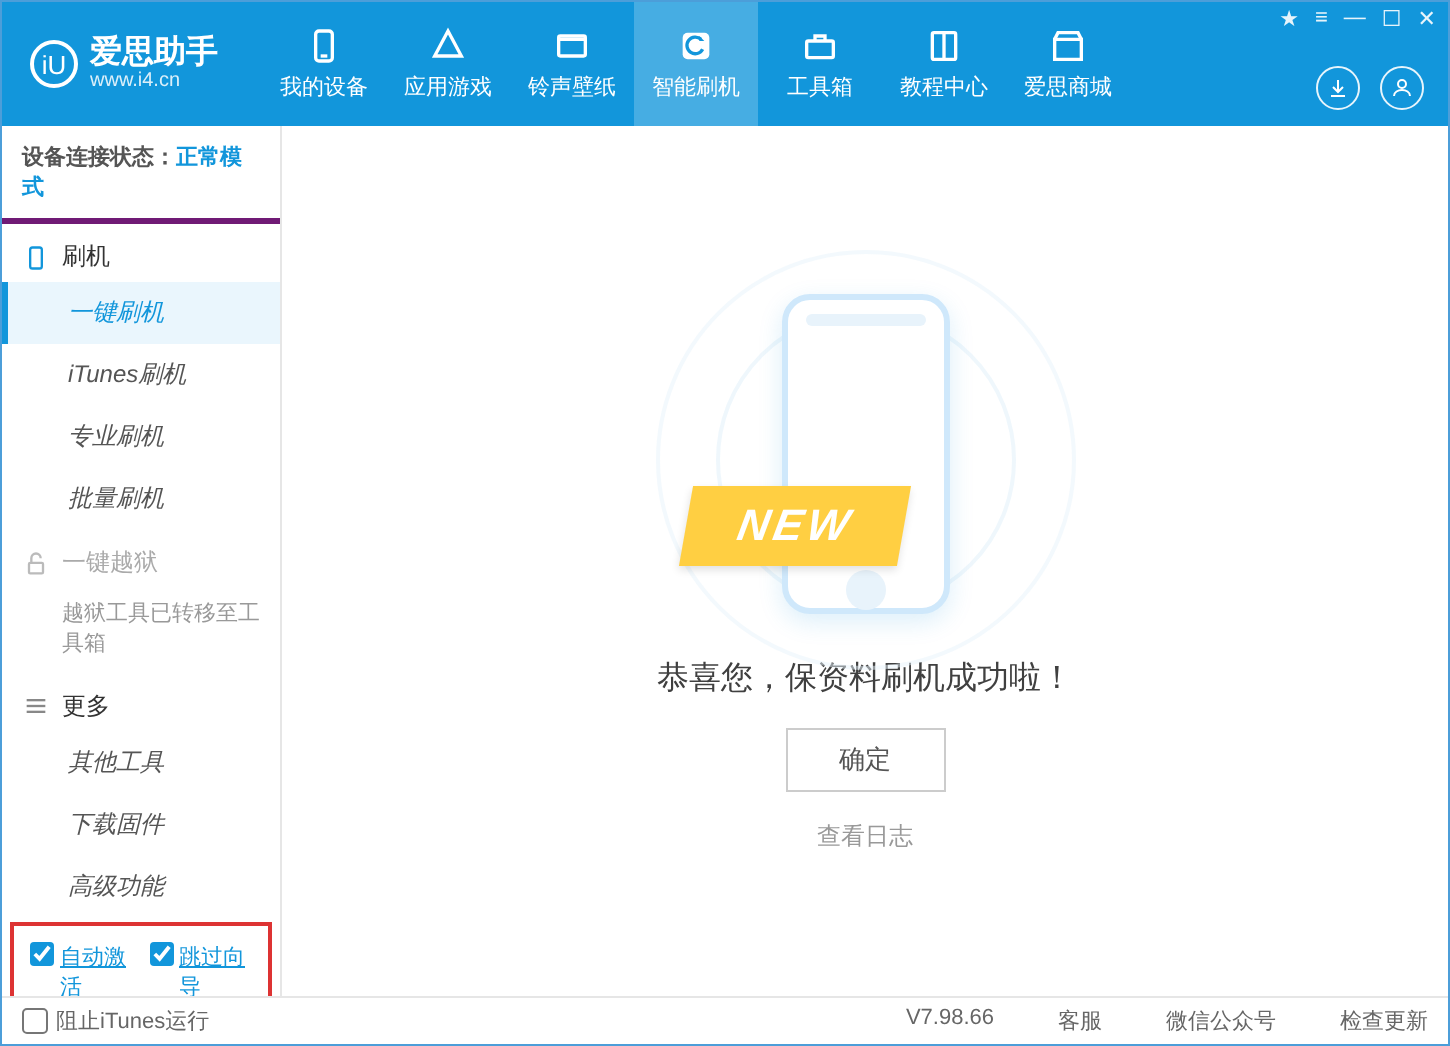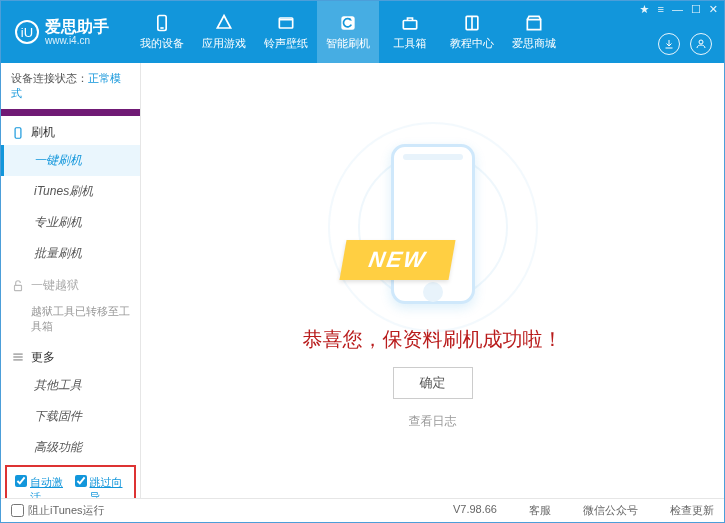--- a/index.html
+++ b/index.html
@@ -15,40 +15,40 @@
 .nav-item { width: 62px; display: flex; flex-direction: column; align-items: center; justify-content: center; cursor: pointer; font-size: 11px; gap: 3px; }
 .nav-item.active { background: rgba(255,255,255,.22); }
 .nav-item svg, .nav-item .nav-ico { width: 20px; height: 20px; }
 .win-ctrl { position: absolute; right: 6px; top: 2px; display: flex; gap: 8px; font-size: 11px; opacity: .9; }
 .win-ctrl span { cursor: pointer; }
 .header-right { position: absolute; right: 12px; bottom: 8px; display: flex; gap: 10px; }
 .circ-btn { width: 22px; height: 22px; border: 1.5px solid rgba(255,255,255,.9); border-radius: 50%; display: flex; align-items: center; justify-content: center; cursor: pointer; font-size: 12px; }
 
 .body { flex: 1; display: flex; min-height: 0; }
 .sidebar { width: 140px; border-right: 1px solid #e6e6e6; display: flex; flex-direction: column; font-size: 12px; overflow: hidden; }
-.state-bar { padding: 8px 10px; color: #555; border-bottom: 7px solid #701a75; font-size: 11px; }
+.state-bar { padding: 8px 10px; color: #555; border-bottom: 3px solid #701a75; font-size: 11px; font-weight: bold; }
 .state-mode { color: #1296db; }
 .side-section { padding: 8px 10px 4px; display: flex; align-items: center; gap: 6px; color: #333; cursor: pointer; }
 .side-item { padding: 7px 10px 7px 30px; color: #555; cursor: pointer; border-left: 3px solid transparent; font-style: italic; }
 .side-item.active { color: #1296db; border-left-color: #1296db; background: #eaf6fd; }
 .side-note { padding: 6px 10px 6px 30px; color: #999; font-size: 11px; line-height: 1.4; }
 .opts-row { padding: 8px 8px; display: flex; gap: 8px; font-size: 11px; color: #1296db; border: 2px solid #d33; margin: 2px 4px; }
 .opts-row label { display: flex; align-items: flex-start; gap: 3px; cursor: pointer; text-decoration: underline; }
 .opts-row input { accent-color: #1296db; width: 12px; height: 12px; }
 
 .main { flex: 1; display: flex; flex-direction: column; align-items: center; justify-content: center; gap: 14px; position: relative; }
 .phone-illus { position: relative; width: 240px; height: 180px; }
 .phone-body { position: absolute; left: 78px; top: 12px; width: 84px; height: 160px; background: #fff; border: 3px solid #cfe8fb; border-radius: 14px; box-shadow: 0 4px 12px rgba(18,150,219,.15); }
 .phone-notch { position: absolute; left: 90px; top: 22px; width: 60px; height: 6px; background: #e8f3fb; border-radius: 3px; }
 .phone-home { position: absolute; left: 110px; bottom: 10px; width: 20px; height: 20px; border-radius: 50%; background: #e8f3fb; }
 .ring { position: absolute; border-radius: 50%; border: 2px solid #e8f3fb; }
 .ring.r1 { width: 210px; height: 210px; left: 15px; top: -10px; opacity: .5; }
 .ring.r2 { width: 150px; height: 150px; left: 45px; top: 20px; opacity: .7; }
 .new-banner { position: absolute; left: 30px; bottom: 32px; background: #ffcf42; padding: 7px 26px; transform: skewX(-10deg); font-weight: 900; font-style: italic; color: #fff; font-size: 22px; letter-spacing: 2px; box-shadow: 0 2px 4px rgba(0,0,0,.12); }
-.success-msg { font-size: 20px; color: #b91c1c; }
+.success-msg { font-size: 16px; color: #404040; }
 .ok-btn { border: 1px solid #ccc; background: #fff; padding: 6px 26px; cursor: pointer; font-size: 13px; color: #555; }
 .view-log { color: #999; font-size: 12px; cursor: pointer; }
 
 .footer { height: 24px; border-top: 1px solid #e6e6e6; display: flex; align-items: center; padding: 0 10px; font-size: 11px; color: #666; }
 .footer label { display: flex; align-items: center; gap: 4px; cursor: pointer; }
 .footer-right { margin-left: auto; display: flex; gap: 32px; }
 .footer-right span { cursor: pointer; }
 .section-ico { color: #888; }
 </style>
 </head>

